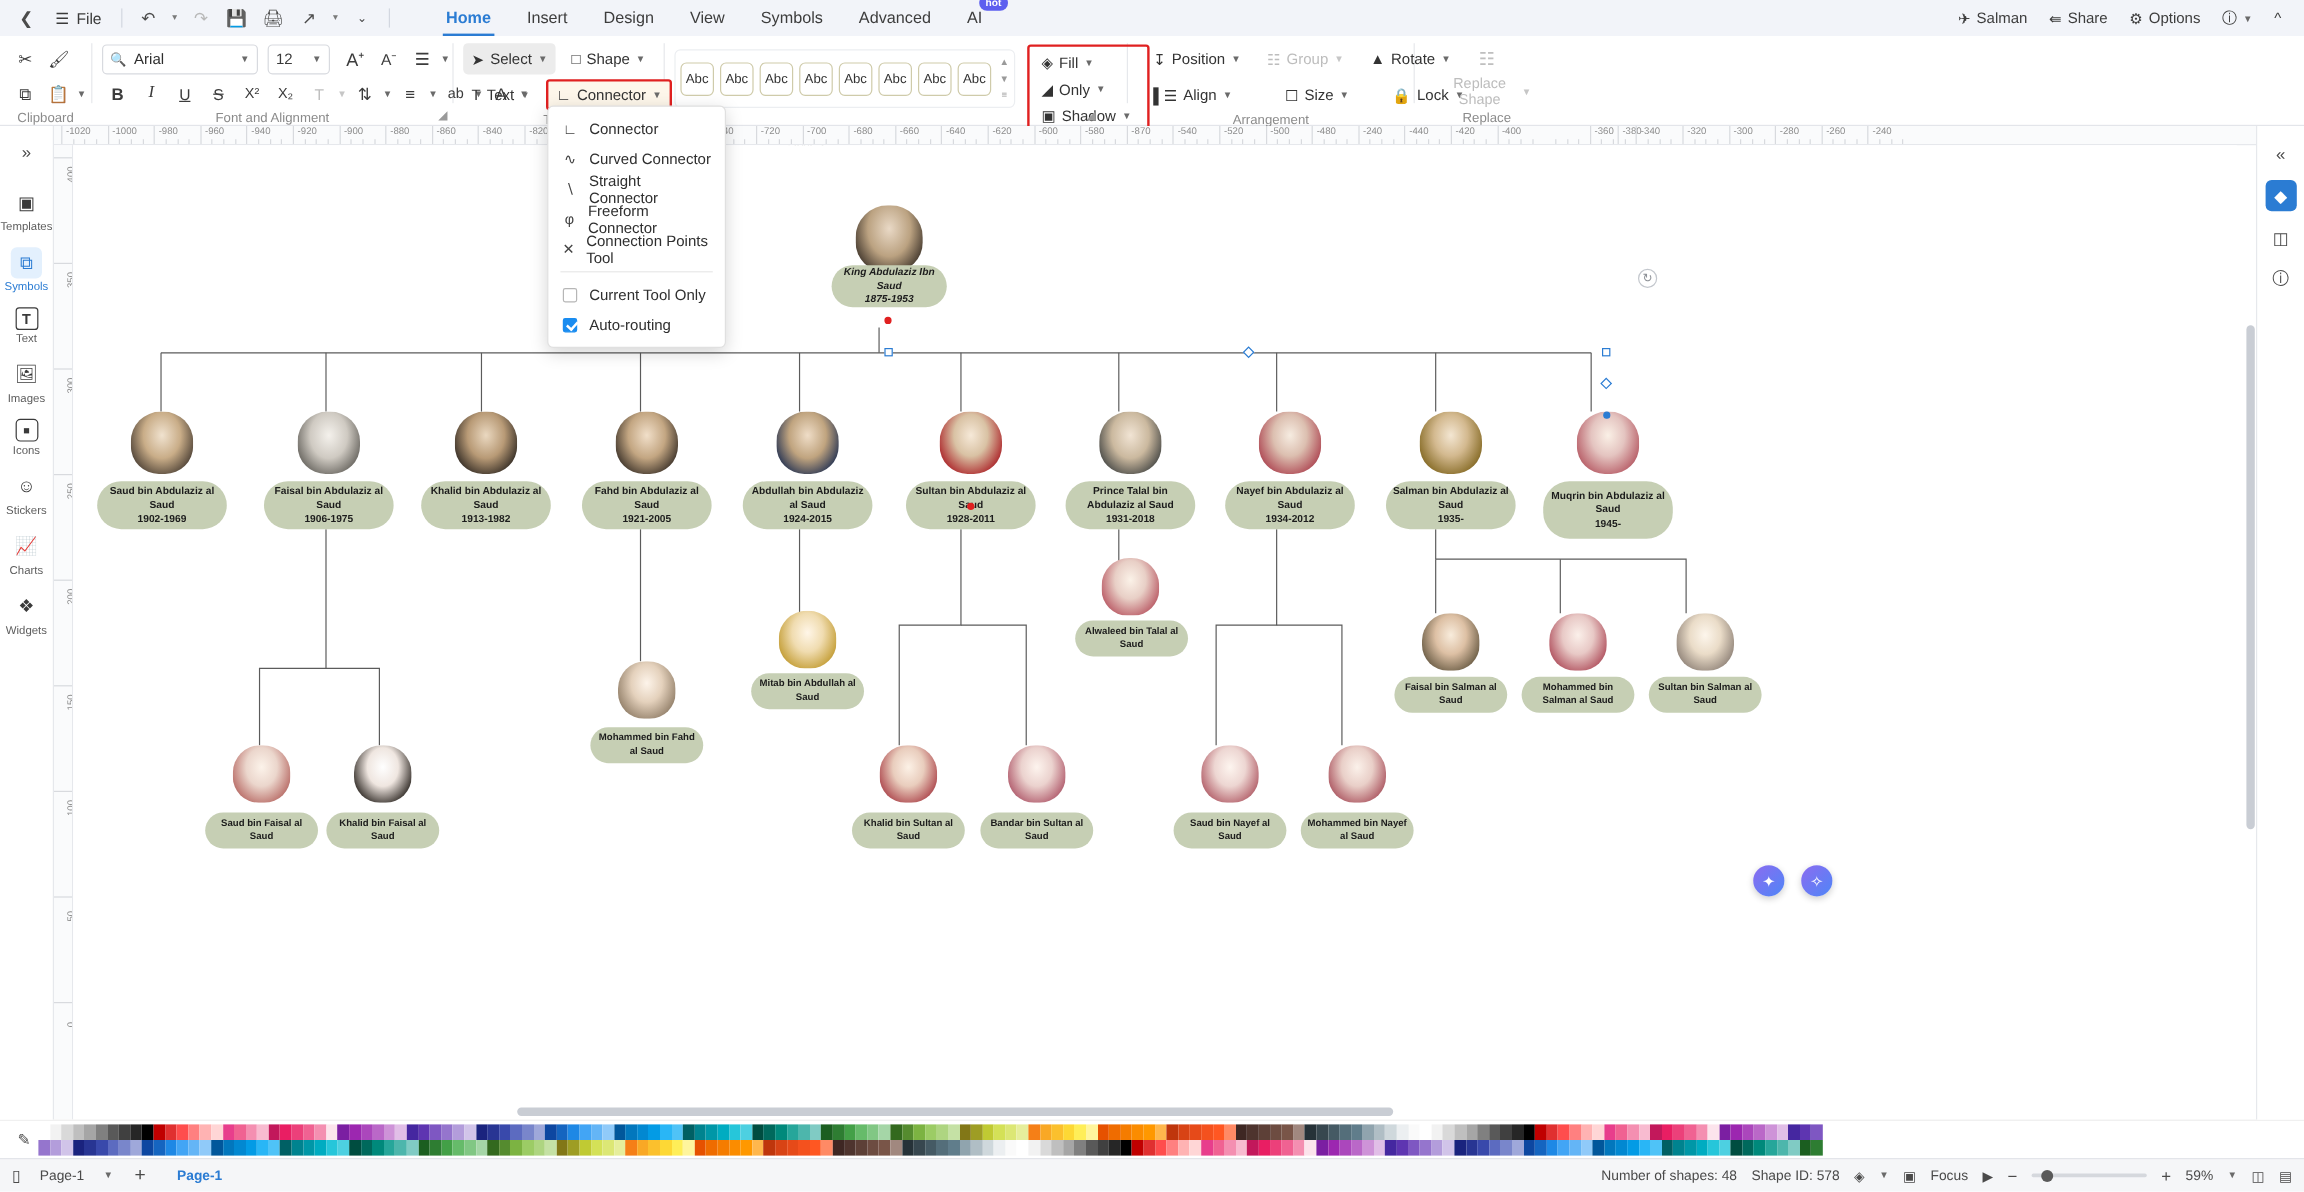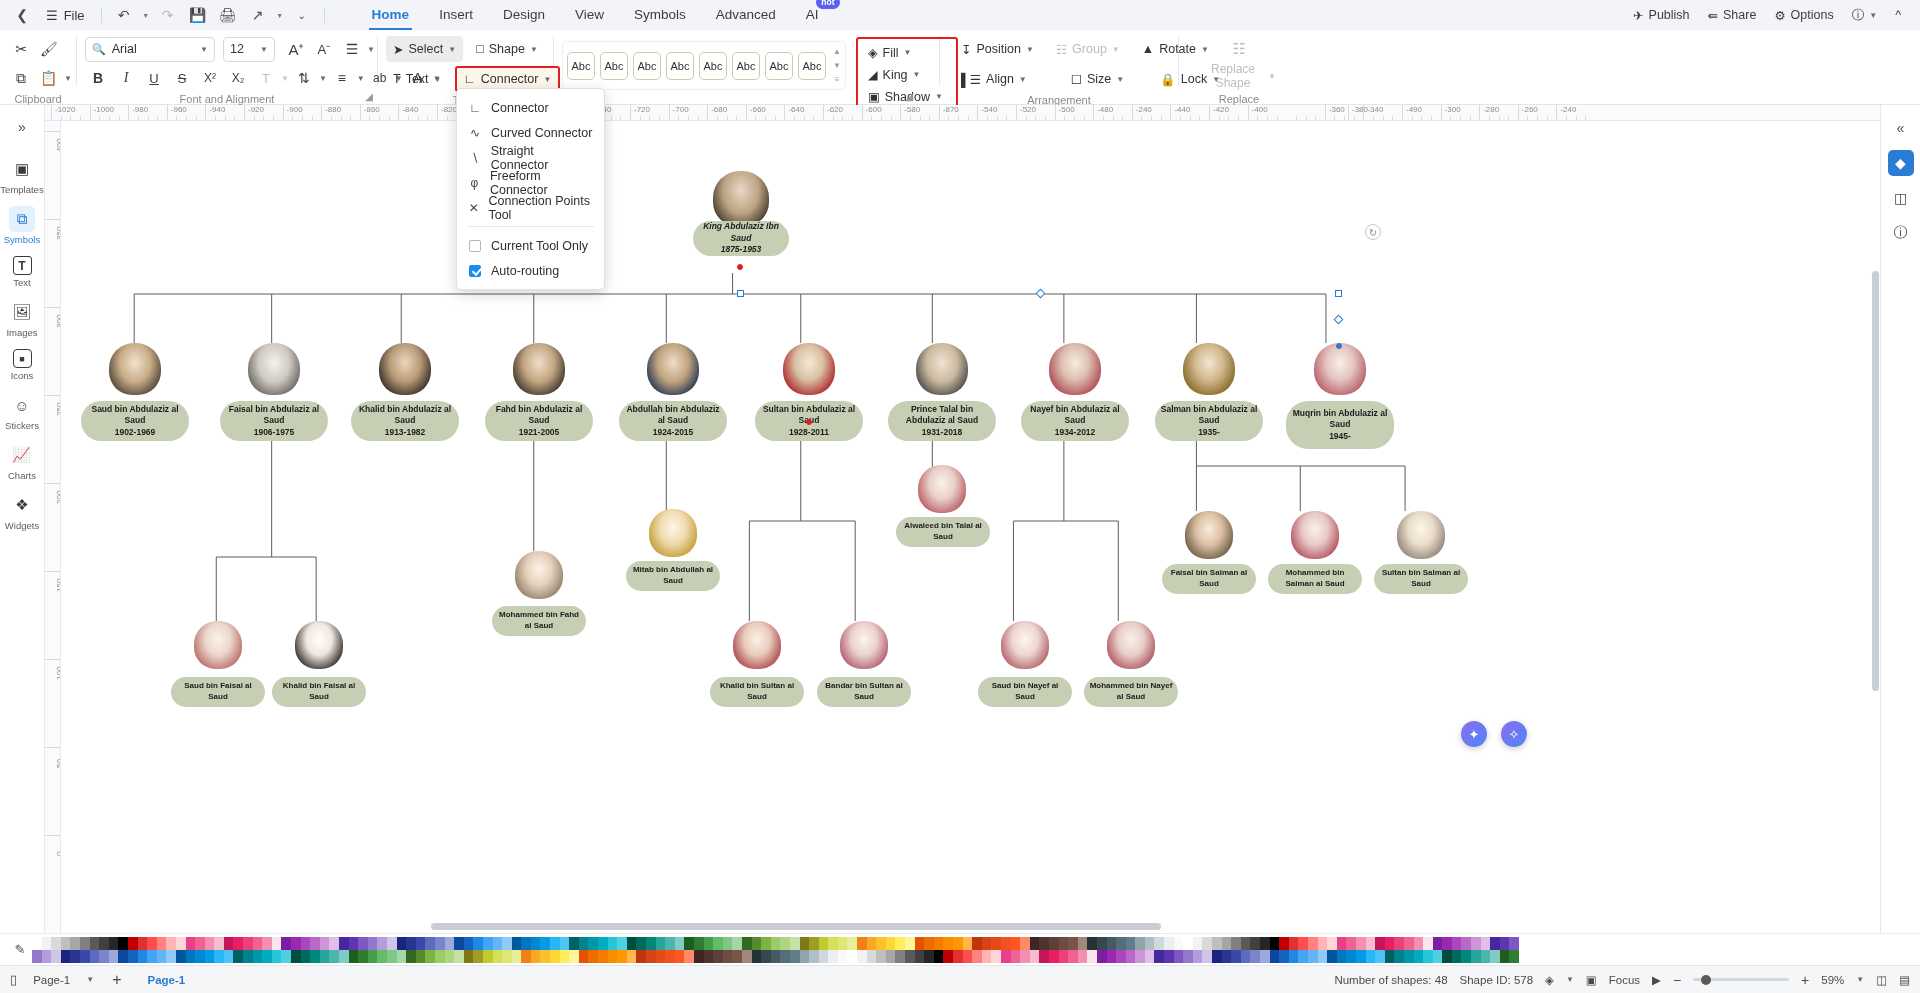--- a/index.html
+++ b/index.html
@@ -281,21 +281,21 @@
     <div class="tab"><span>Advanced</span></div>
     <div class="tab" style="position:relative;">
       <span>AI</span>
       <span class="hot">hot</span>
     </div>
   </div>
 
   <div class="tb-right">
     <div class="item">
       <span>✈</span>
-      <span>Publish</span>
+      <span>Salman</span>
     </div>
     <div class="item">
       <span>⇚</span>
       <span>Share</span>
     </div>
     <div class="item">
       <span>⚙</span>
       <span>Options</span>
     </div>
     <div class="item">
@@ -418,21 +418,21 @@
         </div>
       </div>
       <div class="col redbox" style="padding:3px 6px 3px 3px;gap:1px;">
         <div class="txtbtn" style="height:21px;">
           <span>◈</span>
           <span>Fill</span>
           <span class="caret">▼</span>
         </div>
         <div class="txtbtn" style="height:21px;">
           <span>◢</span>
-          <span>King</span>
+          <span>Only</span>
           <span class="caret">▼</span>
         </div>
         <div class="txtbtn" style="height:21px;">
           <span>▣</span>
           <span>Shadow</span>
           <span class="caret">▼</span>
         </div>
       </div>
     </div>
     <div class="grp-label" style="margin-right:150px;">Styles</div>
@@ -708,21 +708,21 @@
     <div class="htick minor" style="left: 1260.5px;"></div>
     <div class="htick minor" style="left: 1270.15px;"></div>
     <div class="htick" style="left: 1279.8px;">-360</div>
     <div class="htick minor" style="left: 1289.45px;"></div>
     <div class="htick minor" style="left: 1299.1px;"></div>
     <div class="htick minor" style="left: 1308.75px;"></div>
     <div class="htick" style="left: 1318.4px;">-340</div>
     <div class="htick minor" style="left: 1328.05px;"></div>
     <div class="htick minor" style="left: 1337.7px;"></div>
     <div class="htick minor" style="left: 1347.35px;"></div>
-    <div class="htick" style="left: 1357px;">-490</div>
+    <div class="htick" style="left: 1357px;">-320</div>
     <div class="htick minor" style="left: 1366.65px;"></div>
     <div class="htick minor" style="left: 1376.3px;"></div>
     <div class="htick minor" style="left: 1385.95px;"></div>
     <div class="htick" style="left: 1395.6px;">-300</div>
     <div class="htick minor" style="left: 1405.25px;"></div>
     <div class="htick minor" style="left: 1414.9px;"></div>
     <div class="htick minor" style="left: 1424.55px;"></div>
     <div class="htick" style="left: 1434.2px;">-280</div>
     <div class="htick minor" style="left: 1443.85px;"></div>
     <div class="htick minor" style="left: 1453.5px;"></div>

